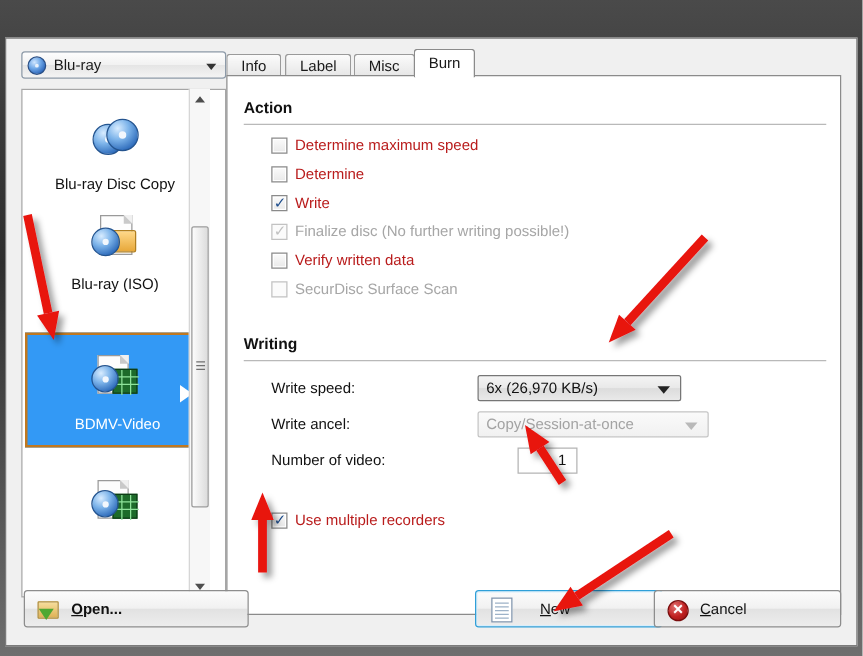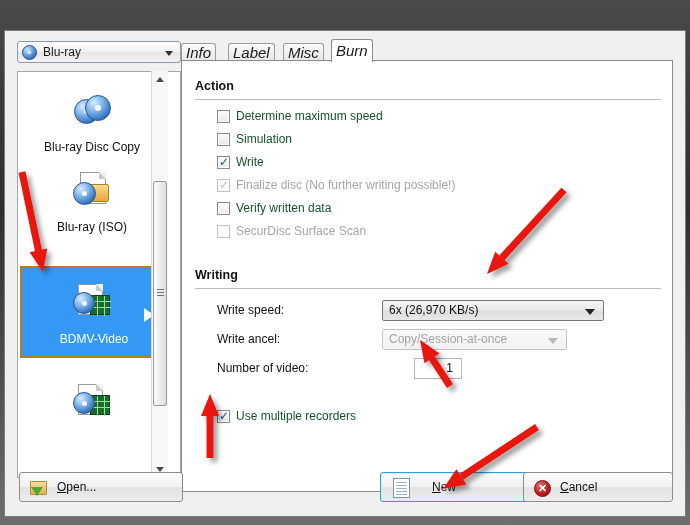--- a/index.html
+++ b/index.html
@@ -79,41 +79,41 @@
   #sb-up .sb-tri{border-bottom:5px solid #4d4d4d;}
   #sb-down .sb-tri{border-top:5px solid #4d4d4d;}
   #sb-thumb{position:absolute;left:1px;top:110px;width:14px;height:225px;
     background:linear-gradient(to right,#fcfcfc,#ececec 50%,#dcdcdc);
     border:1px solid #9a9a9a;border-radius:2px;box-sizing:border-box;cursor:pointer;}
   #sb-grip{position:absolute;left:3px;top:50%;margin-top:-5px;width:7px;height:9px;}
   #sb-grip i{display:block;height:1px;background:#707070;margin-bottom:2px;}
 
   
   #tabstrip{position:absolute;left:176px;top:8px;width:492px;height:22px;}
-  .tab{position:absolute;top:4px;height:18px;line-height:18px;padding:0 4px;
-    font-size:15px;color:#1a1a1a;box-sizing:border-box;
+  .tab{position:absolute;top:4px;height:18px;line-height:18px;padding:0 11px;
+    font-size:12px;color:#1a1a1a;box-sizing:border-box;
     border:1px solid #9a9a9a;border-bottom:none;border-radius:3px 3px 0 0;
-    background:linear-gradient(to bottom,#fbfbfb,#e6e6e6);cursor:pointer;font-style:italic;}
+    background:linear-gradient(to bottom,#fbfbfb,#e6e6e6);cursor:pointer;}
   .tab.active{top:0;height:23px;line-height:21px;background:#fff;border-color:#8b8b8b;z-index:3;}
 
   #tabpanel{position:absolute;left:176px;top:29px;width:492px;height:432px;
     background:#fff;border:1px solid #8b8b8b;box-sizing:border-box;}
 
   .grp-title{position:absolute;font-size:12.5px;font-weight:bold;color:#111;}
   .grp-rule{position:absolute;height:1px;background:#b9b9b9;}
 
   .cbrow{position:absolute;height:18px;}
   .cbox{position:absolute;left:0;top:1px;width:13px;height:13px;box-sizing:border-box;
     border:1px solid #8a8a8a;background:linear-gradient(to bottom,#fbfbfb,#e9e9e9);cursor:pointer;}
   .cbox.inner{box-shadow:inset 0 0 0 1px #fff;}
   .cbox.disabled{border-color:#c2c2c2;background:#fbfbfb;}
   .cbox .tick{position:absolute;left:1px;top:-1px;font-size:12px;line-height:13px;color:#1e4d8c;
     font-family:"DejaVu Sans",sans-serif;}
   .cbox.disabled .tick{color:#c0c0c0;}
-  .cblabel{position:absolute;left:19px;top:0;font-size:12px;color:#14532d;white-space:nowrap;}
+  .cblabel{position:absolute;left:19px;top:0;font-size:12px;color:#b91c1c;white-space:nowrap;}
   .cblabel.disabled{color:#a6a6a6;}
 
   .frow{position:absolute;height:21px;}
   .flabel{position:absolute;left:0;top:3px;font-size:12px;color:#111;}
 
   .combo{position:absolute;height:21px;box-sizing:border-box;border:1px solid #767676;
     border-radius:2px;background:linear-gradient(to bottom,#f4f4f4 0%,#e9e9e9 48%,#dcdcdc 52%,#e9e9e9 100%);
     cursor:pointer;}
   .combo .cval{position:absolute;left:6px;top:2px;font-size:12px;color:#111;}
   .combo .carr{position:absolute;right:8px;top:8px;width:0;height:0;
@@ -240,21 +240,21 @@
 
       <div class="grp-title" style="left:13px;top:18px;">Action</div>
       <div class="grp-rule" style="left:13px;top:38px;width:466px;"></div>
 
       <div class="cbrow" style="left:35px;top:48px;">
         <span class="cbox inner"></span>
         <span class="cblabel">Determine maximum speed</span>
       </div>
       <div class="cbrow" style="left:35px;top:71px;">
         <span class="cbox inner"></span>
-        <span class="cblabel">Simulation</span>
+        <span class="cblabel">Determine</span>
       </div>
       <div class="cbrow" style="left:35px;top:94px;">
         <span class="cbox inner">
             <span class="tick">✓</span>
           </span>
         <span class="cblabel">Write</span>
       </div>
       <div class="cbrow" style="left:35px;top:117px;">
         <span class="cbox disabled">
             <span class="tick">✓</span>
@@ -268,21 +268,21 @@
       <div class="cbrow" style="left:35px;top:163px;">
         <span class="cbox disabled"></span>
         <span class="cblabel disabled">SecurDisc Surface Scan</span>
       </div>
 
       <div class="grp-title" style="left:13px;top:207px;">Writing</div>
       <div class="grp-rule" style="left:13px;top:227px;width:466px;"></div>
 
       <div class="frow" style="left:35px;top:239px;width:430px;">
         <span class="flabel">Write speed:</span>
-        <span class="combo" style="left:165px;top:0;width:222px;">
+        <span class="combo" style="left:165px;top:0;width:163px;">
           <span class="cval">6x (26,970 KB/s)</span>
           <span class="carr"></span>
         </span>
       </div>
 
       <div class="frow" style="left:35px;top:268px;width:430px;">
         <span class="flabel">Write ancel:</span>
         <span class="combo disabled" style="left:165px;top:0;width:185px;">
           <span class="cval">Copy/Session-at-once</span>
           <span class="carr"></span>
@@ -297,21 +297,21 @@
       </div>
 
       <div class="cbrow" style="left:35px;top:348px;">
         <span class="cbox inner">
             <span class="tick">✓</span>
           </span>
         <span class="cblabel">Use multiple recorders</span>
       </div>
     </div>
 
-    <div class="btn" style="left:14px;top:441px;width:164px;">
+    <div class="btn" style="left:14px;top:441px;width:180px;font-weight:bold;">
       <span class="ic-open">
           <i class="f1"></i>
           <i class="arw"></i>
         </span>
       <span class="blabel" style="left:37px;"><u>O</u><span>pen...</span></span>
     </div>
 
     <div class="btn" id="btn-new" style="left:359px;top:441px;width:150px;">
       <span class="ic-new">
         <i style="top:3px;"></i>

